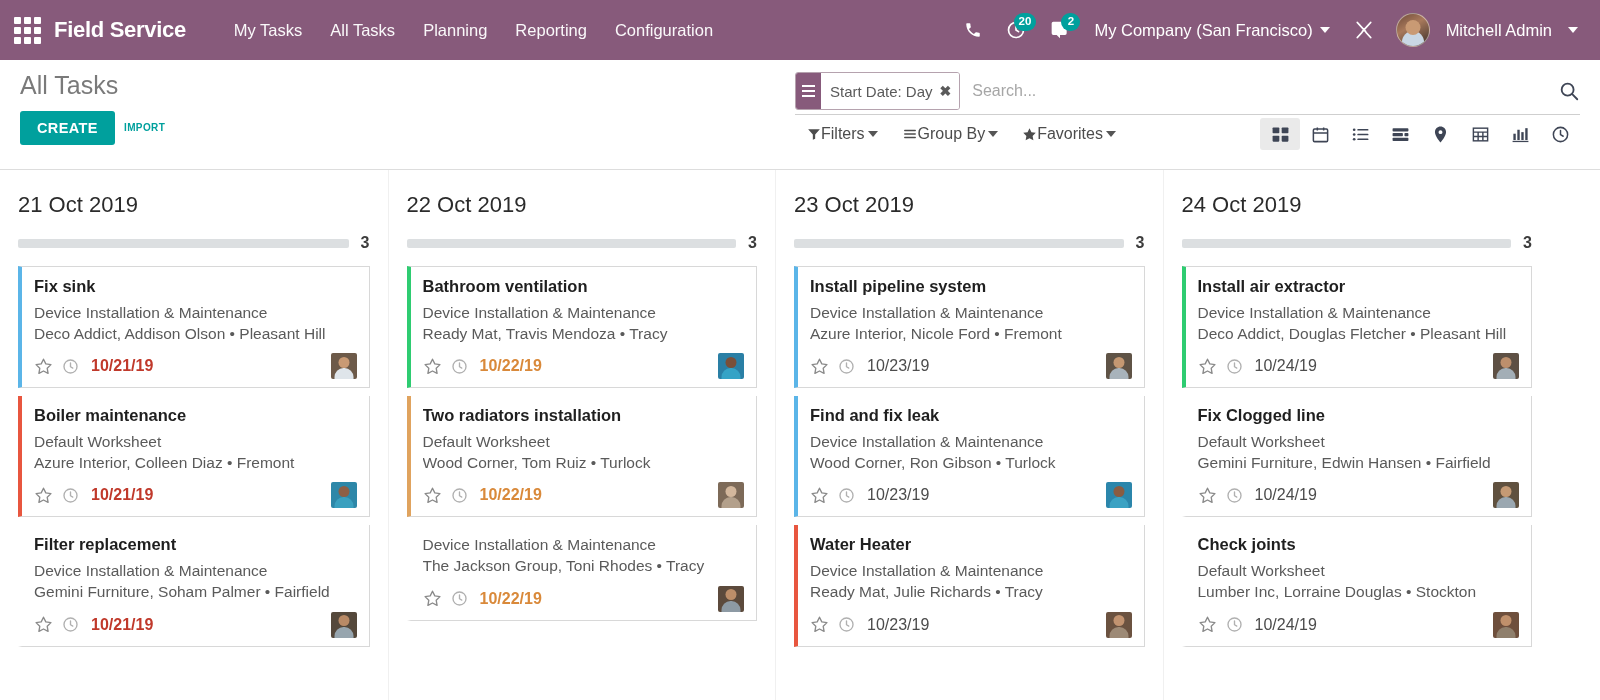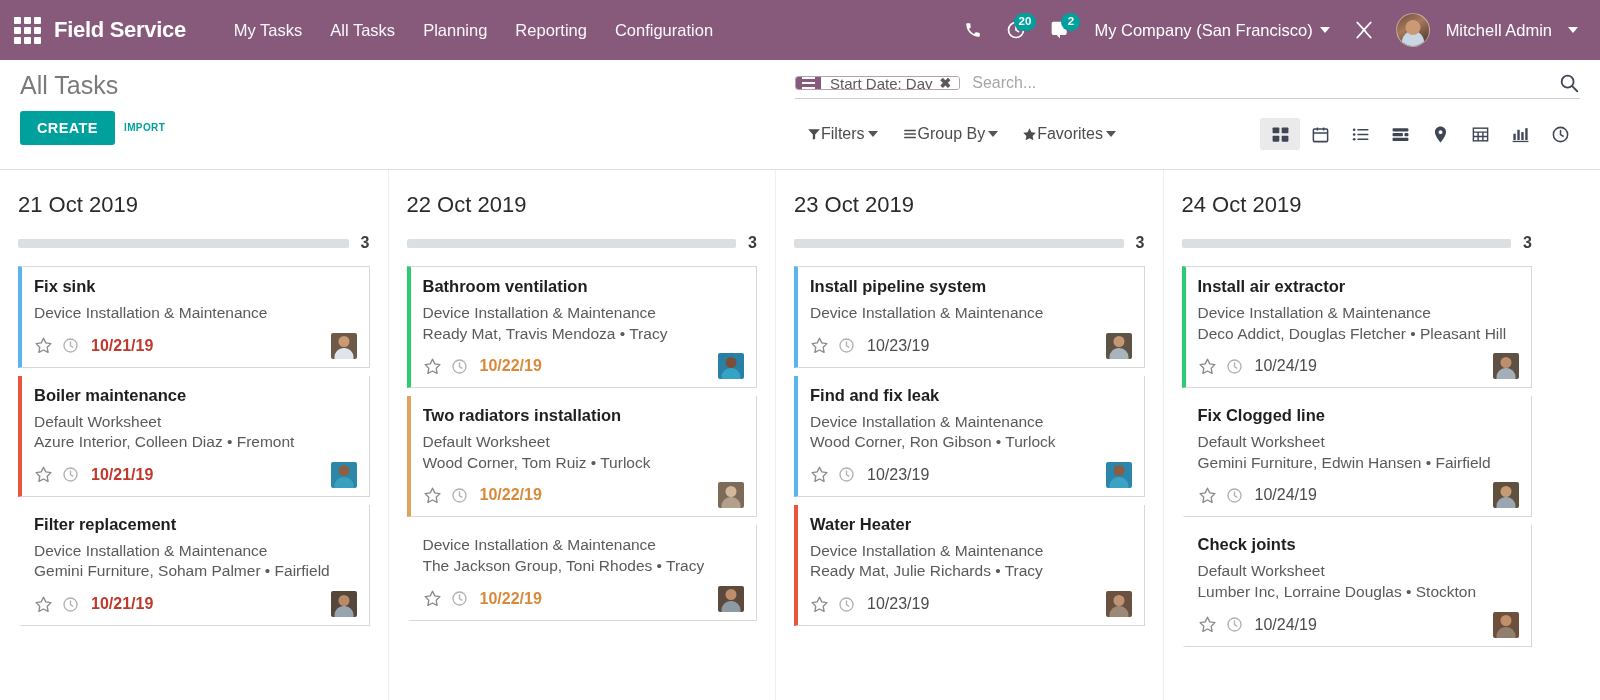--- a/index.html
+++ b/index.html
@@ -159,21 +159,21 @@
     display: flex; align-items: center;
     border-bottom: 1px solid #cfcfcf;
     padding-bottom: 4px;
     position: relative;
   }
   .facet {
     display: flex; align-items: stretch;
     border: 1px solid #b5a2ae;
     border-radius: 3px;
     overflow: hidden;
-    height: 14px;
+    height: 38px;
     flex: none;
   }
   .facet-icon {
     background: #875A7B;
     width: 25px;
     display: flex; align-items: center; justify-content: center;
     flex-direction: column; gap: 2.5px;
     cursor: pointer;
   }
   .facet-icon i { display: block; width: 13px; height: 2.5px; background: #ffffff; }
@@ -488,20 +488,21 @@
 <div class="kanban" id="kanban-root">
     <div class="kanban-col">
       <div class="col-title">21 Oct 2019</div>
       <div class="col-meter-row">
         <div class="col-meter"></div>
         <span class="col-count">3</span>
       </div>
       <div class="card" style="border-left-color: rgb(91, 181, 232);">
         <div class="card-title">Fix sink</div>
         <div class="card-sub">Device Installation &amp; Maintenance</div>
+        <div class="card-sub">Deco Addict, Addison Olson • Pleasant Hill</div>
         <div class="card-footer">
           <span class="star-icon">
             <svg width="19" height="19" viewBox="0 0 24 24" fill="none" stroke="#8a8a8a" stroke-width="1.7" stroke-linejoin="round">
               <path d="M12 2.8l2.9 5.9 6.5.95-4.7 4.6 1.1 6.45L12 17.65 6.2 20.7l1.1-6.45-4.7-4.6 6.5-.95z"></path>
             </svg>
           </span>
           <span class="clock-icon">
             <svg width="17" height="17" viewBox="0 0 24 24" fill="none" stroke="#b0b0b0" stroke-width="1.9">
               <circle cx="12" cy="12" r="9.2"></circle>
               <path d="M12 7v5.3l3.2 2" stroke-linecap="round"></path>
@@ -644,20 +645,21 @@
     </div>
     <div class="kanban-col">
       <div class="col-title">23 Oct 2019</div>
       <div class="col-meter-row">
         <div class="col-meter"></div>
         <span class="col-count">3</span>
       </div>
       <div class="card" style="border-left-color: rgb(91, 181, 232);">
         <div class="card-title">Install pipeline system</div>
         <div class="card-sub">Device Installation &amp; Maintenance</div>
+        <div class="card-sub">Azure Interior, Nicole Ford • Fremont</div>
         <div class="card-footer">
           <span class="star-icon">
             <svg width="19" height="19" viewBox="0 0 24 24" fill="none" stroke="#8a8a8a" stroke-width="1.7" stroke-linejoin="round">
               <path d="M12 2.8l2.9 5.9 6.5.95-4.7 4.6 1.1 6.45L12 17.65 6.2 20.7l1.1-6.45-4.7-4.6 6.5-.95z"></path>
             </svg>
           </span>
           <span class="clock-icon">
             <svg width="17" height="17" viewBox="0 0 24 24" fill="none" stroke="#b0b0b0" stroke-width="1.9">
               <circle cx="12" cy="12" r="9.2"></circle>
               <path d="M12 7v5.3l3.2 2" stroke-linecap="round"></path>

